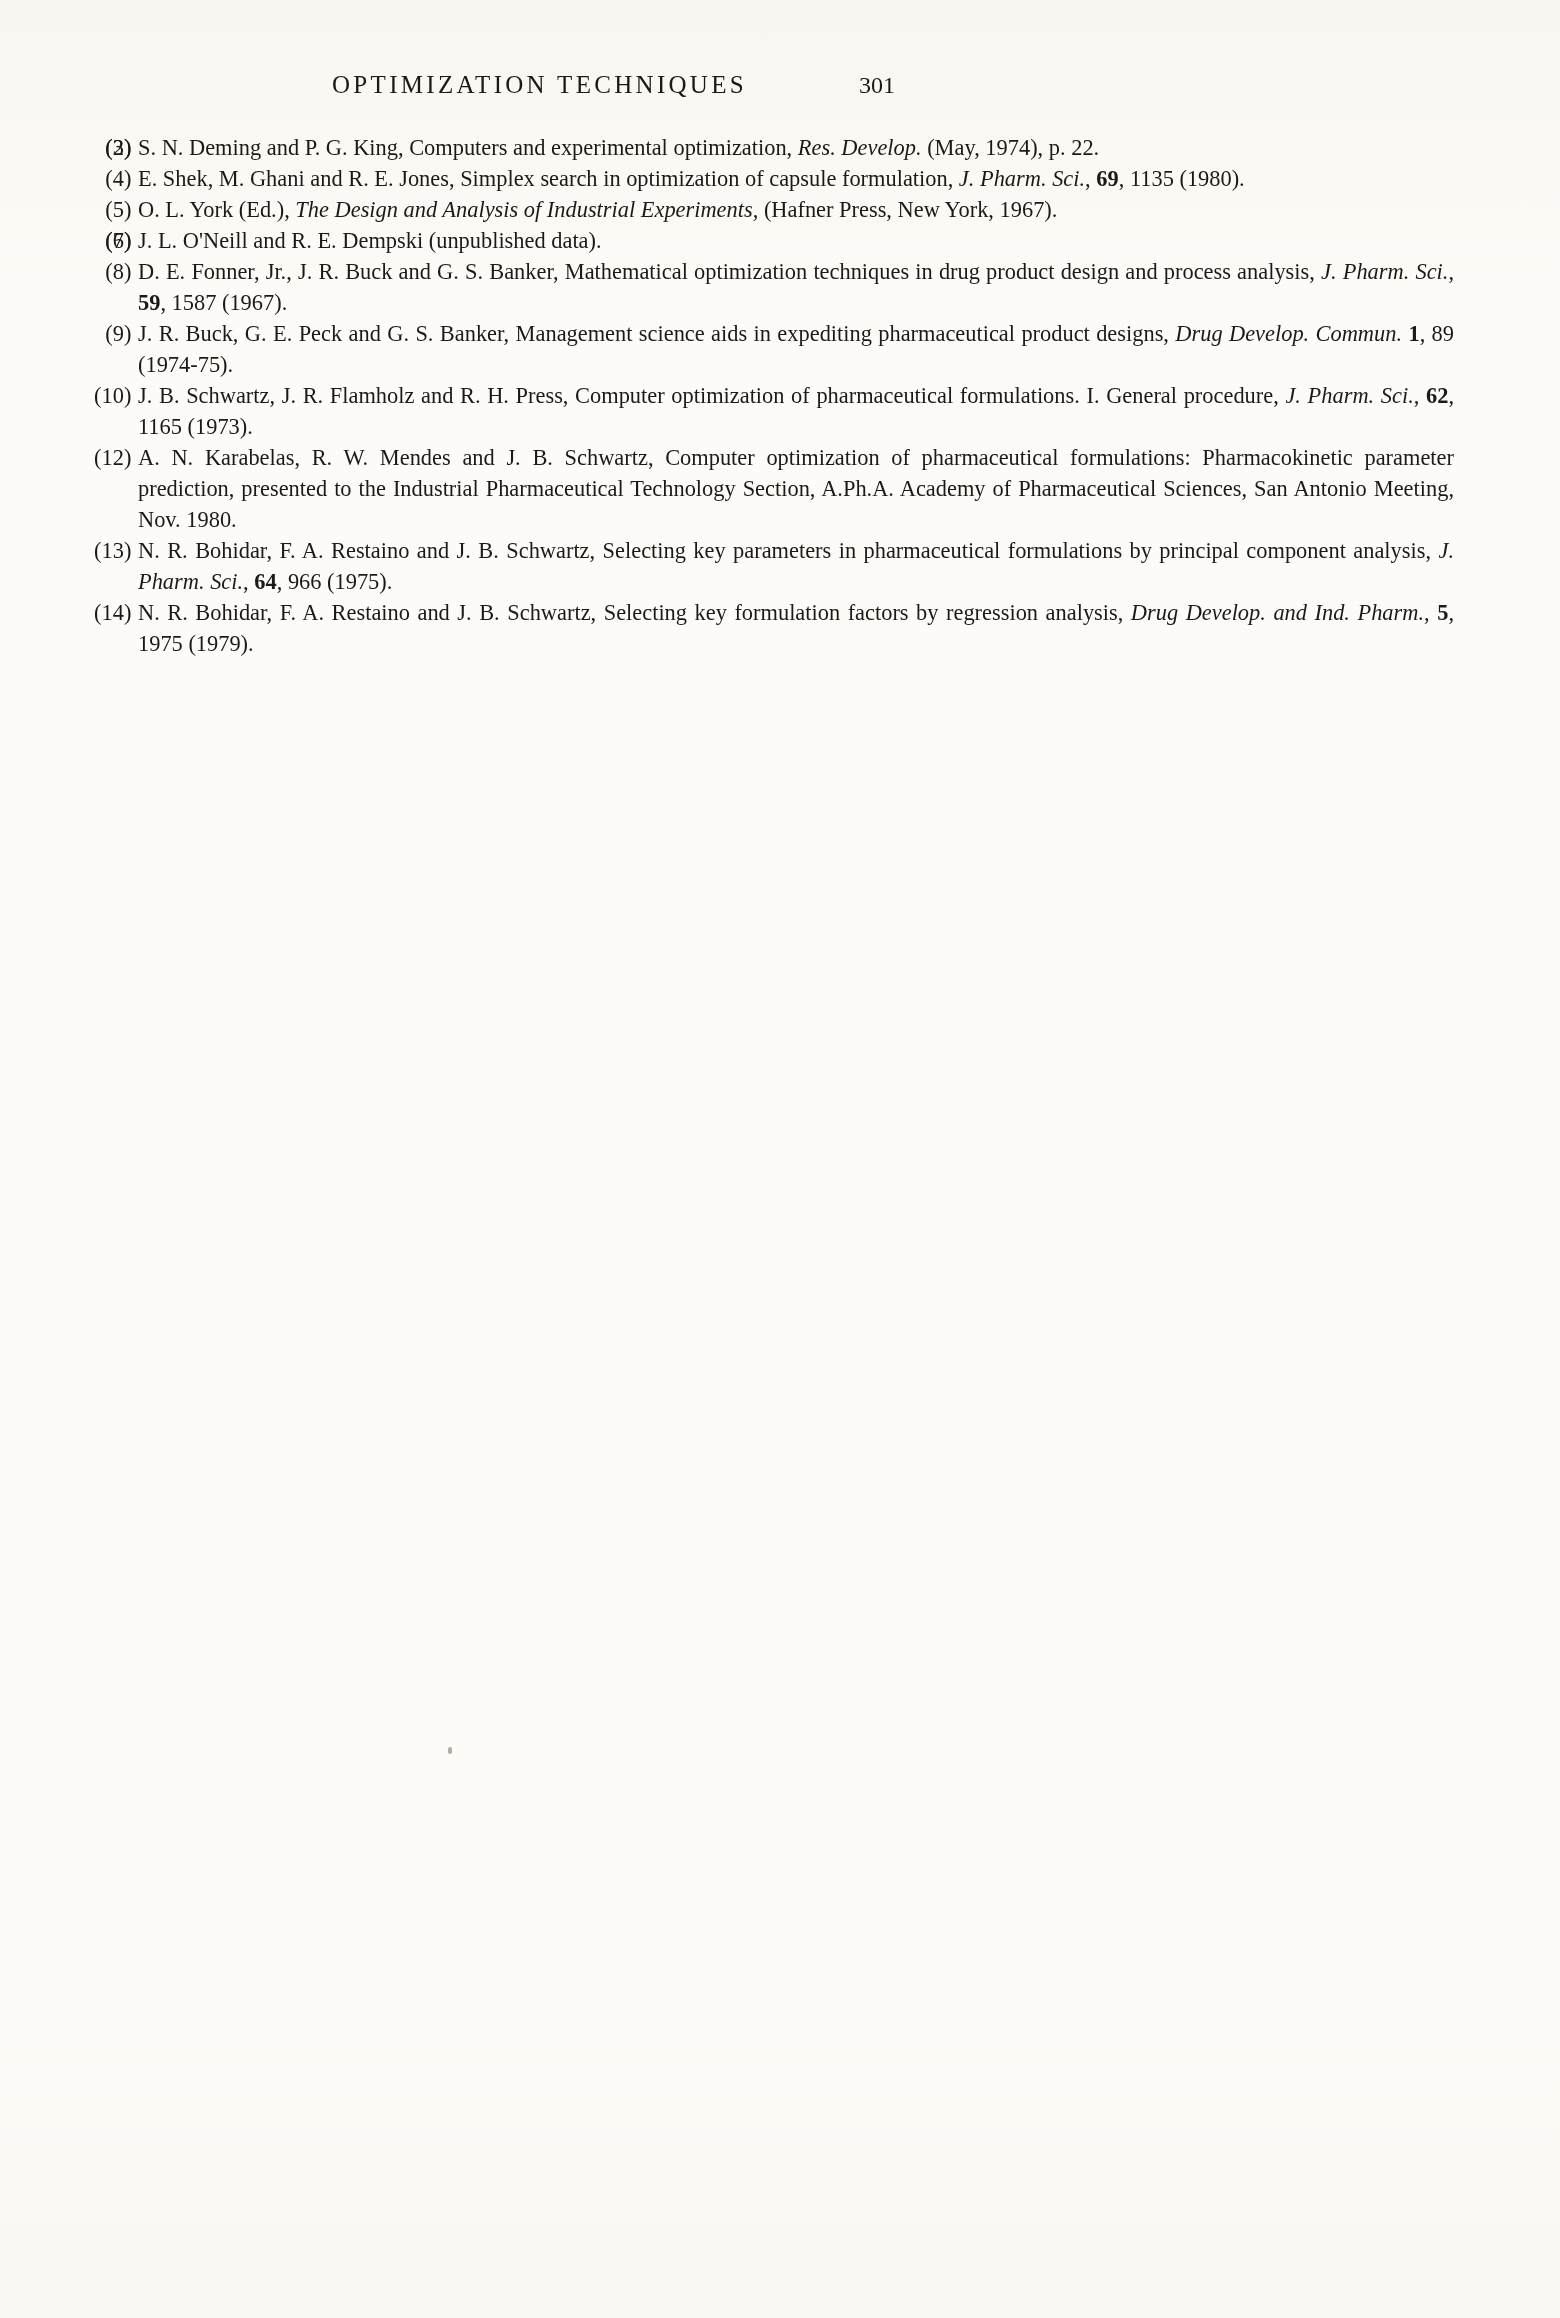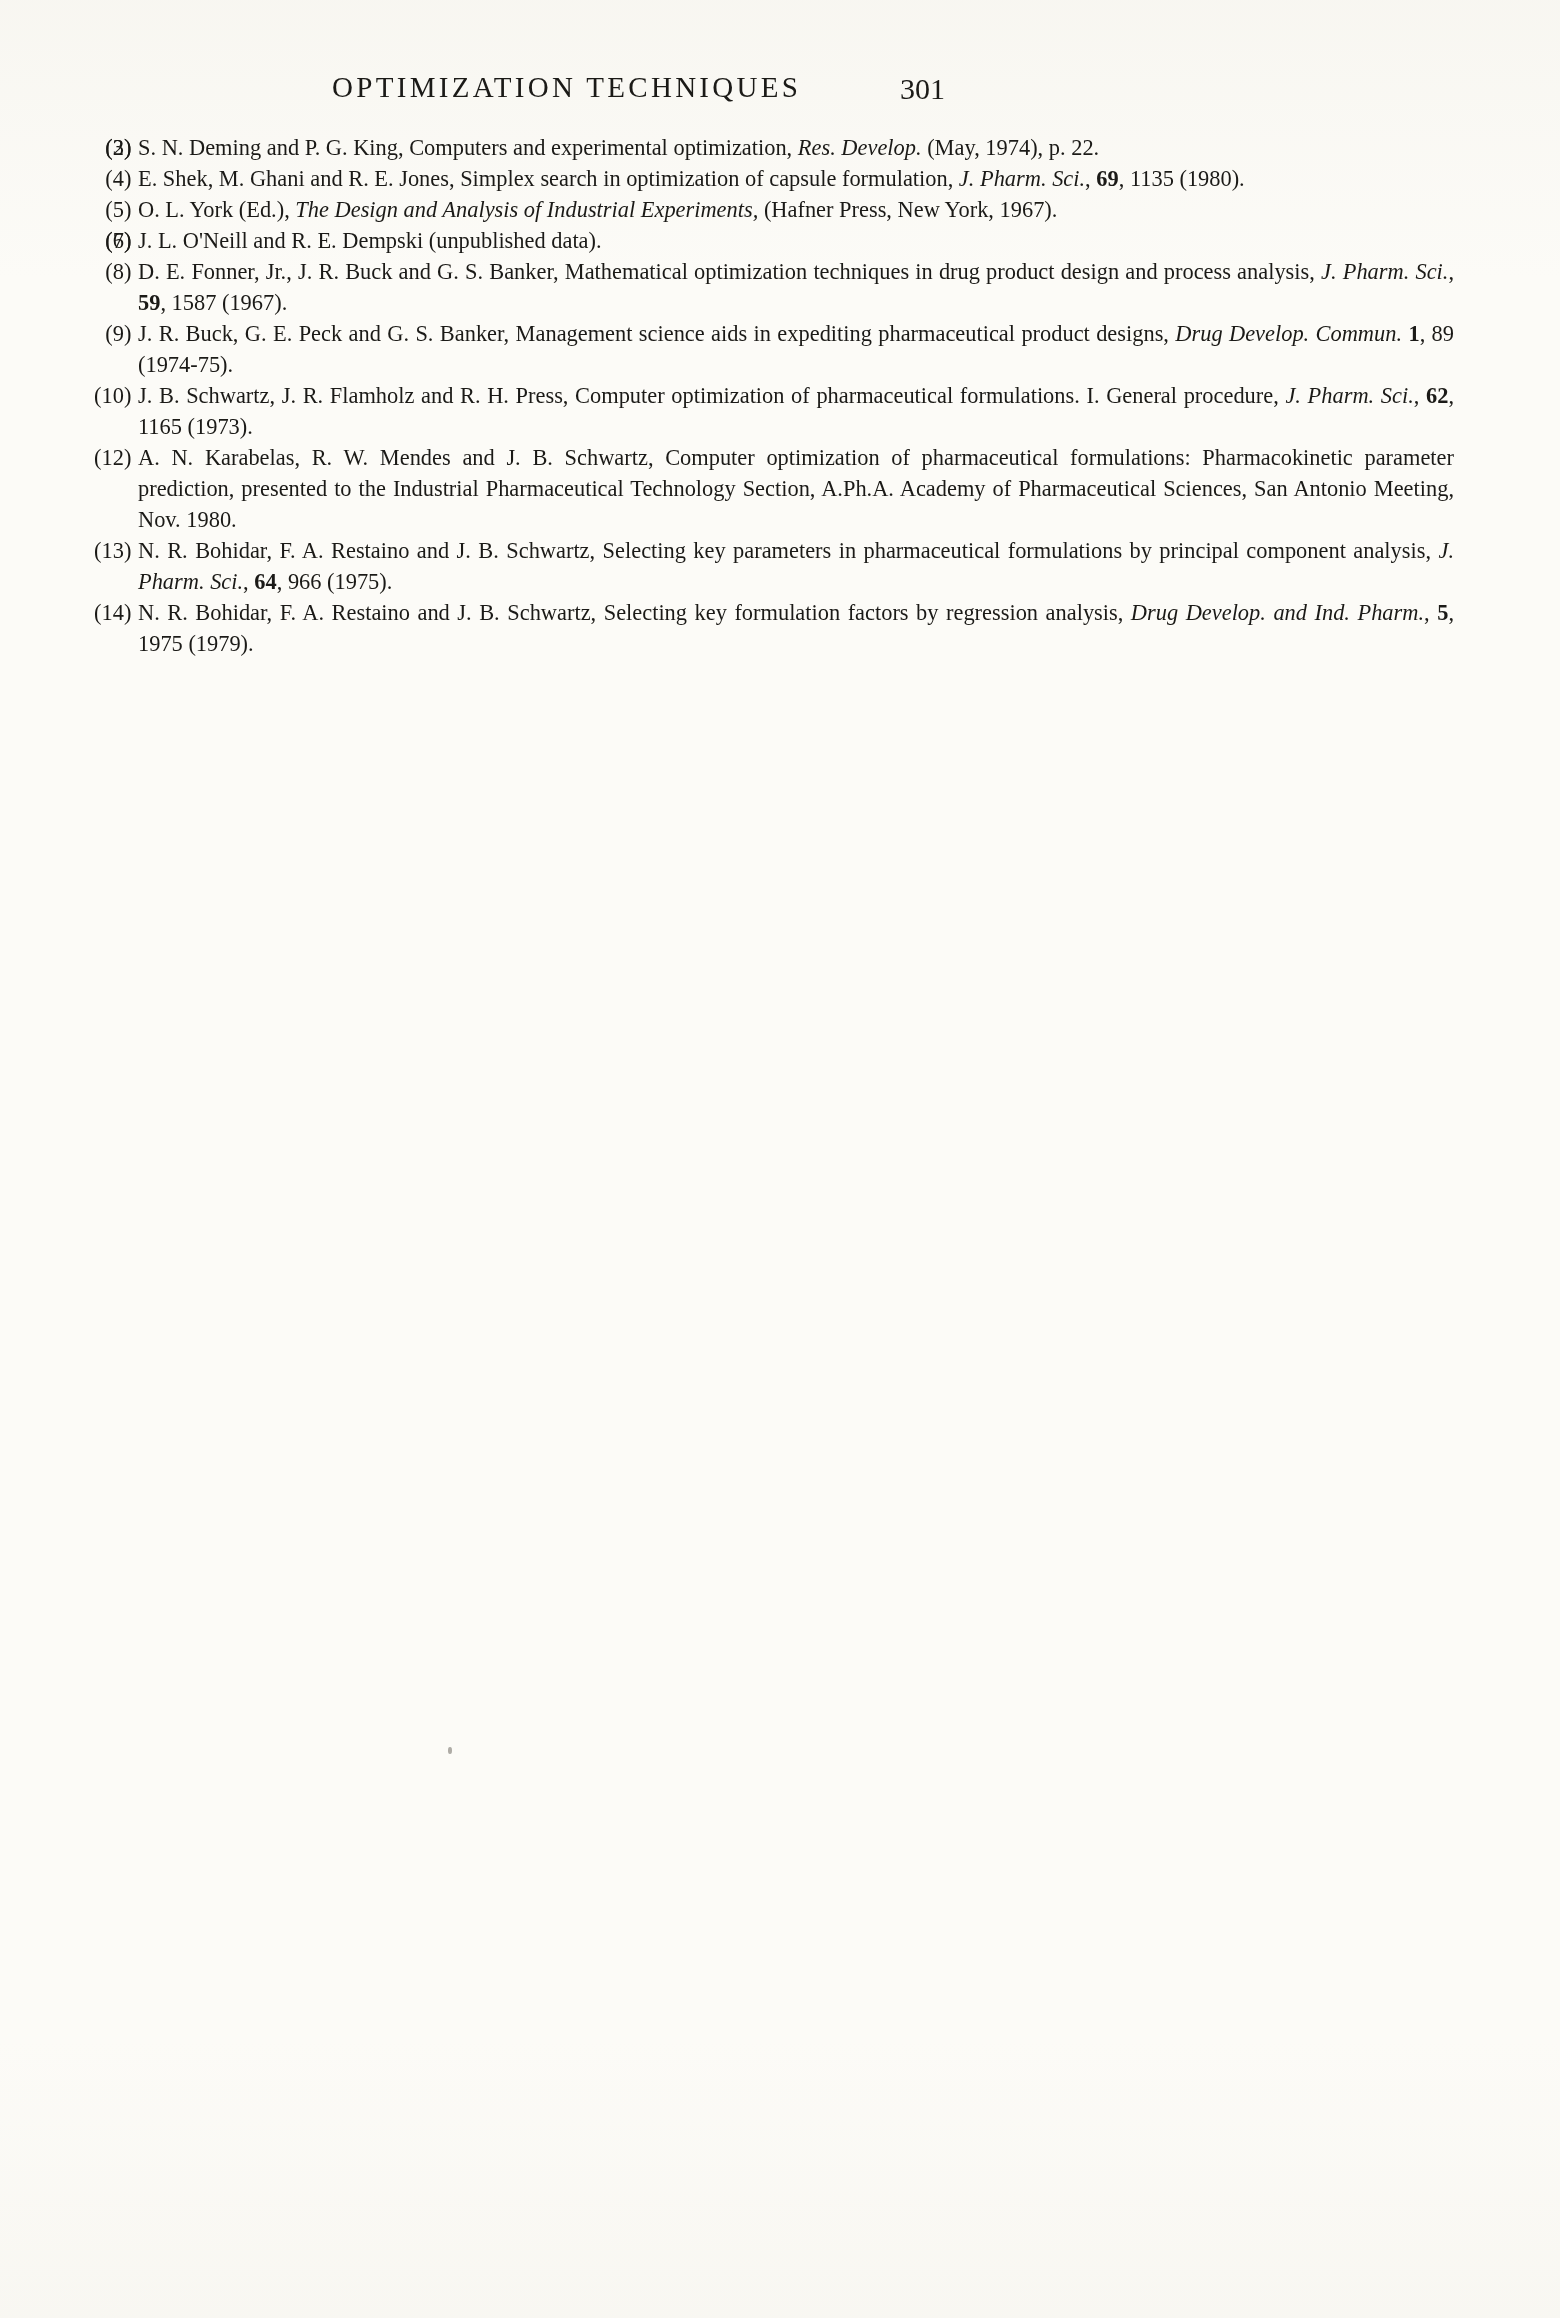--- a/index.html
+++ b/index.html
@@ -28,29 +28,29 @@
     position: absolute;
     top: 71px;
     left: 0;
     width: 100%;
     height: 39px;
   }
   .header-title {
     position: absolute;
     left: 332px;
     top: 0;
-    font-size: 29px;
+    font-size: 25px;
     letter-spacing: 3.3px;
     white-space: nowrap;
   }
   .header-page-number {
     position: absolute;
-    left: 900px;
+    left: 859px;
     top: 0.9px;
-    font-size: 30px;
+    font-size: 24px;
   }
 
   .references {
     position: absolute;
     top: 132px;
     left: 105px;
     width: 1349px;
     font-size: 22.4px;
     line-height: 31px;
     text-align: justify;

